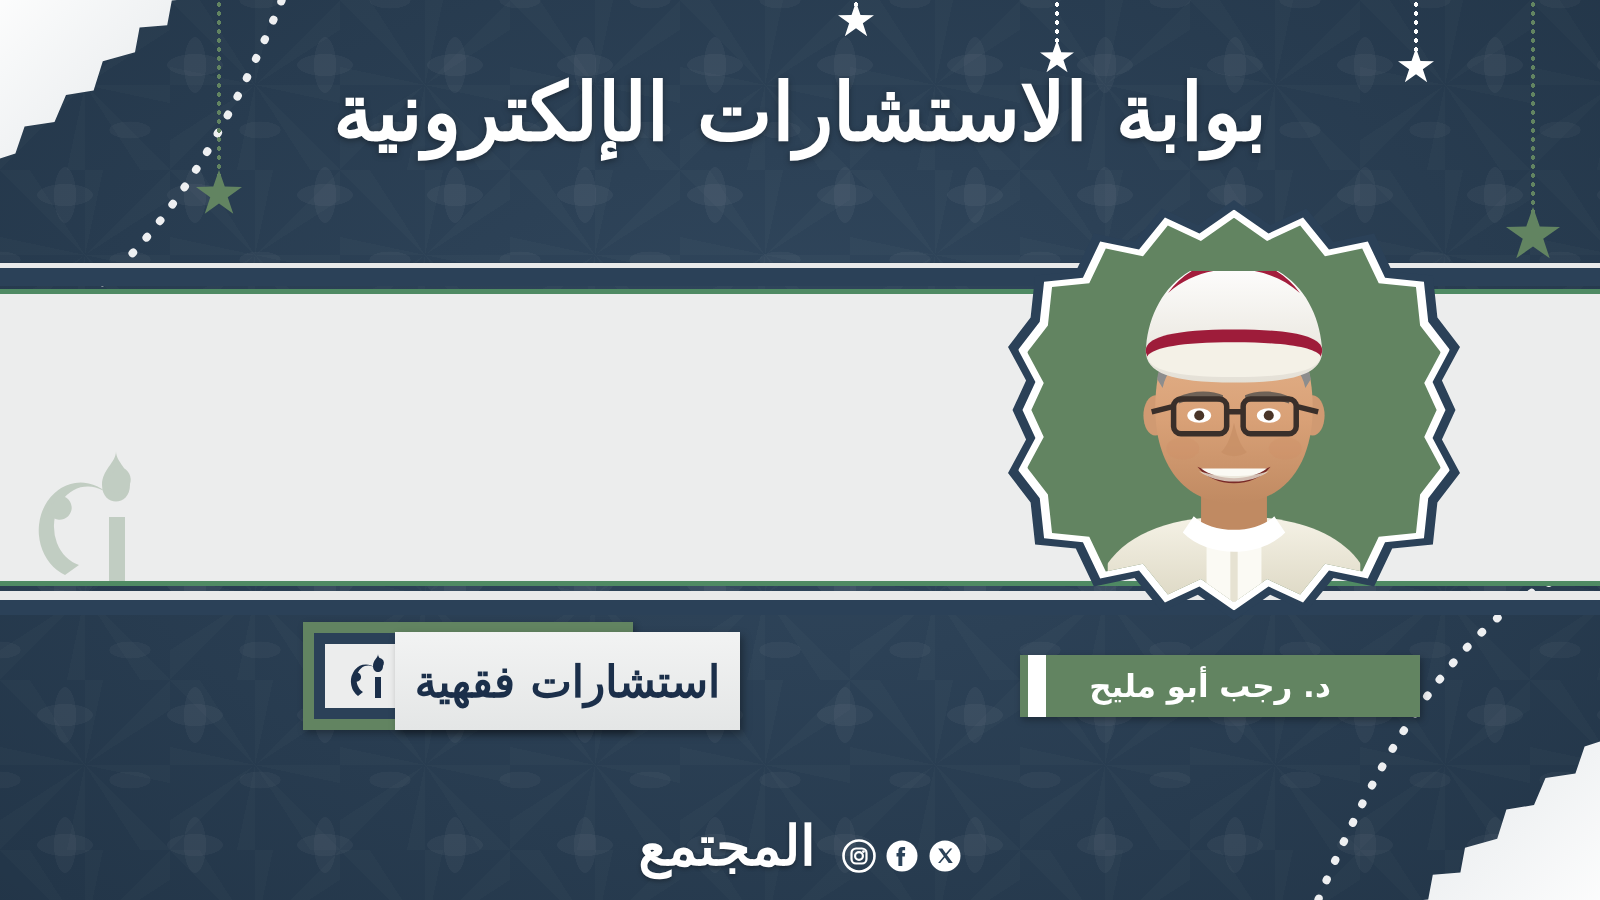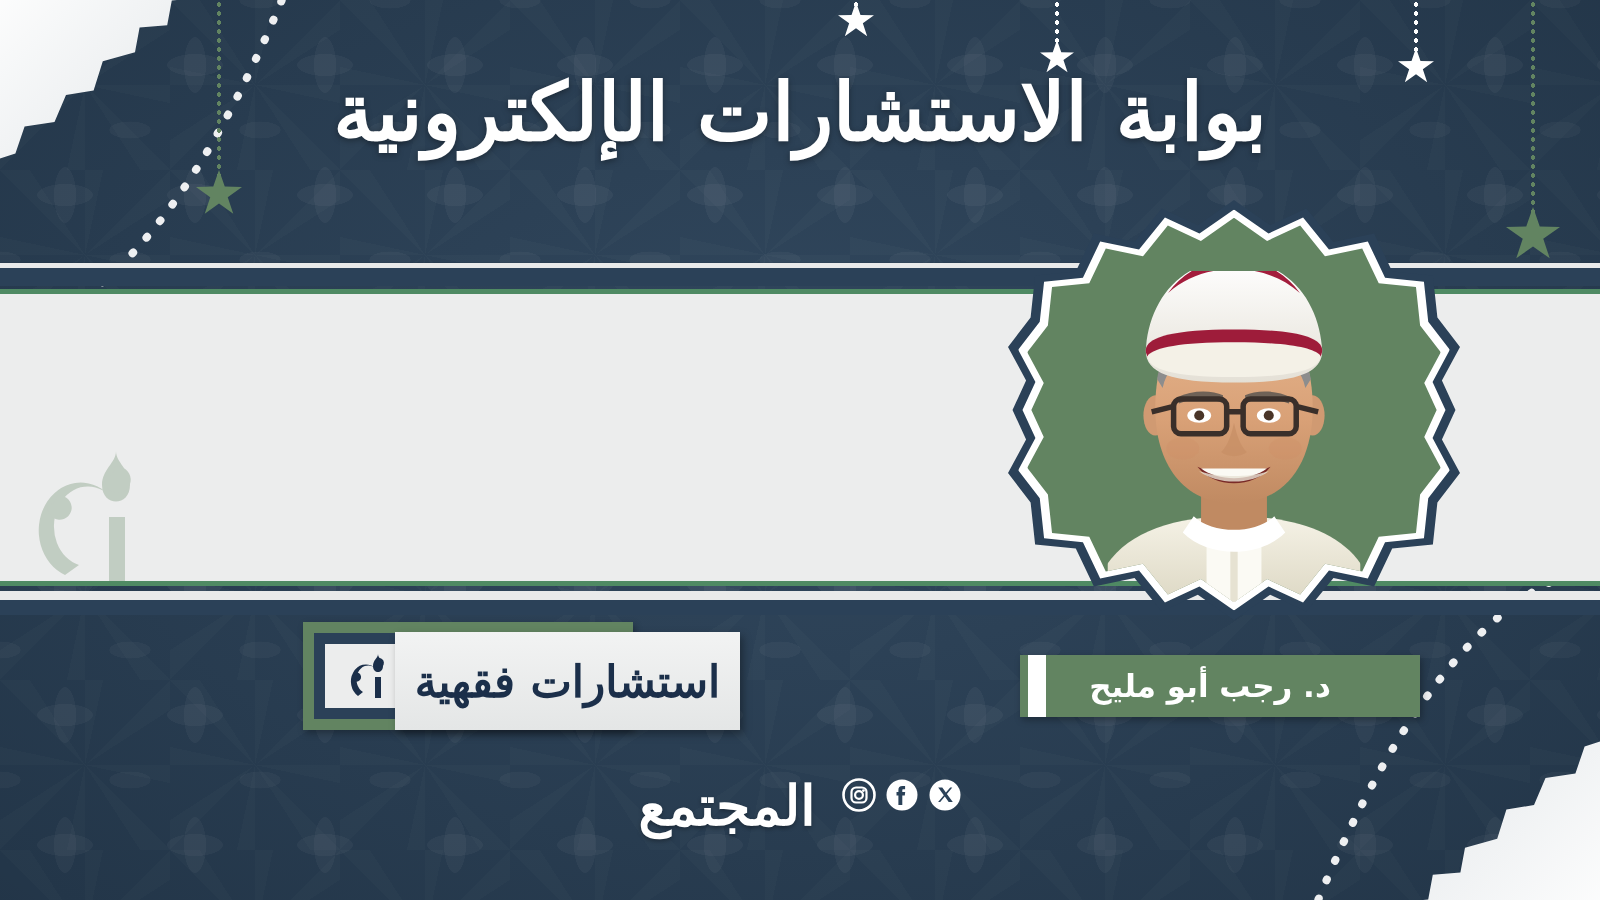--- a/index.html
+++ b/index.html
@@ -174,21 +174,21 @@
     display:flex;align-items:center;justify-content:center;
   }
   #category-label{
     color:#1b2f4a;font-size:44px;font-weight:700;direction:rtl;
     font-family:"DejaVu Serif","Liberation Serif",serif;letter-spacing:1px;
   }
 
   
   #footer{
     position:absolute;left:0;right:0;top:778px;height:95px;
-    display:flex;align-items:flex-start;justify-content:center;gap:26px;
+    display:flex;align-items:flex-end;justify-content:center;gap:26px;
     direction:ltr;
   }
   #brand-logo{
     color:#ffffff;font-size:55px;font-weight:700;direction:rtl;
     font-family:"DejaVu Serif","Liberation Serif",serif;
     line-height:1;letter-spacing:0;
     text-shadow:0 2px 4px rgba(0,0,0,.3);
   }
   .social{width:34px;height:34px;display:inline-flex;align-items:center;justify-content:center;}
   #social-row{display:flex;align-items:center;gap:9px;}

